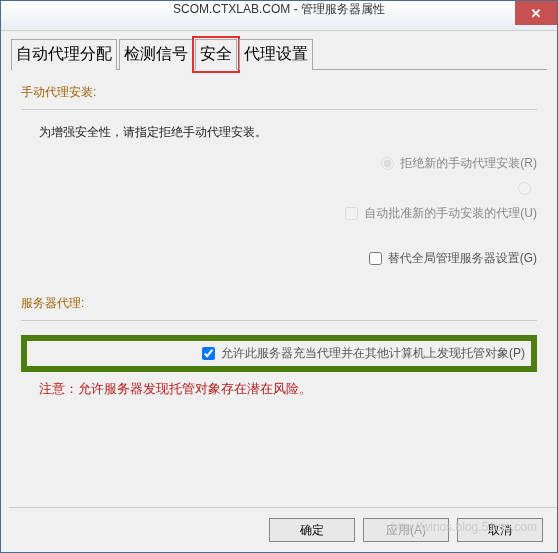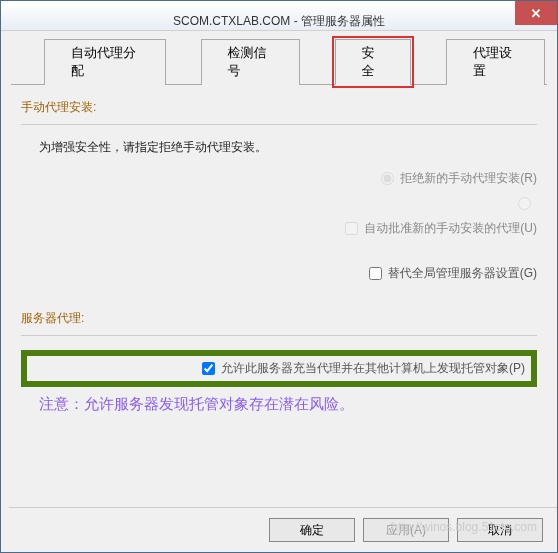--- a/index.html
+++ b/index.html
@@ -1,36 +1,36 @@
 <!DOCTYPE html>
 <html><head>
 <meta charset="utf-8">
 <style>
 * { box-sizing: border-box; margin: 0; padding: 0; }
 body { font-family: "Microsoft YaHei", "Segoe UI", sans-serif; font-size: 12px; background: #fff; }
 .window { width: 558px; height: 553px; border: 1px solid #4a6b8a; background: #f0f0f0; position: relative; }
-.titlebar { height: 30px; background: linear-gradient(#fff, #e8eef5); display: flex; align-items: flex-end; justify-content: center; position: relative; border-bottom: 1px solid #d0d0d0; }
+.titlebar { height: 30px; background: linear-gradient(#fff, #e8eef5); display: flex; align-items: flex-start; justify-content: center; position: relative; border-bottom: 1px solid #d0d0d0; }
 .titlebar-text { font-size: 12px; color: #333; }
 .close-btn { position: absolute; right: 0; top: 0; width: 42px; height: 24px; background: #c75050; color: #fff; display: flex; align-items: center; justify-content: center; font-size: 13px; font-weight: bold; cursor: pointer; }
 .content { padding: 8px 10px 0 10px; }
 .tabs { display: flex; border-bottom: 1px solid #aaa; }
-.tab { padding: 4px 26px; border: 1px solid #aaa; border-bottom: none; background: #f0f0f0; margin-right: 2px; margin-bottom: -1px; cursor: pointer; font-size: 13px; margin-left: 33px; }
+.tab { padding: 4px 4px; border: 1px solid #aaa; border-bottom: none; background: #f0f0f0; margin-right: 2px; margin-bottom: -1px; cursor: pointer; font-size: 16px; }
 .tab.active { background: #f0f0f0; border-bottom: 1px solid #f0f0f0; }
 .tab.highlighted { outline: 2px solid #e03030; outline-offset: 1px; }
 .tab-body { padding: 14px 10px 10px 10px; }
 .section-label { color: #a16207; font-size: 12px; margin-bottom: 8px; }
 .indent { margin-left: 18px; }
 .indent2 { margin-left: 36px; }
 .desc { color: #222; margin-bottom: 14px; font-size: 12px; }
 .radio-row, .check-row { display: flex; align-items: center; margin-bottom: 10px; font-size: 12px; color: #555; justify-content: flex-end; }
 .radio-row input, .check-row input { margin-right: 6px; }
 .radio-row.disabled, .check-row.disabled { color: #888; }
 .highlight-box { border: 6px solid #4d7c0f; padding: 4px 6px; margin-bottom: 8px; }
 .hr-line { border-top: 1px solid #ccc; margin: 6px 0 14px 0; }
-.note { font-size: 15px; color: #8b5cf6; }
+.note { font-size: 13px; color: #b91c1c; }
 .button-bar { position: absolute; bottom: 10px; left: 8px; right: 0; display: flex; justify-content: flex-end; gap: 8px; padding: 10px 14px 0 14px; border-top: 1px solid #ccc; }
 .btn { min-width: 86px; height: 24px; border: 1px solid #888; background: #e8e8e8; cursor: pointer; font-size: 12px; }
 .btn:disabled { color: #999; cursor: default; }
 .watermark { position: absolute; bottom: 18px; right: 20px; color: #ccc; font-size: 12px; pointer-events: none; }
 input[type=radio]:disabled, input[type=checkbox]:disabled { opacity: 0.6; }
 </style>
 </head>
 <body>
 
 <div class="window">

